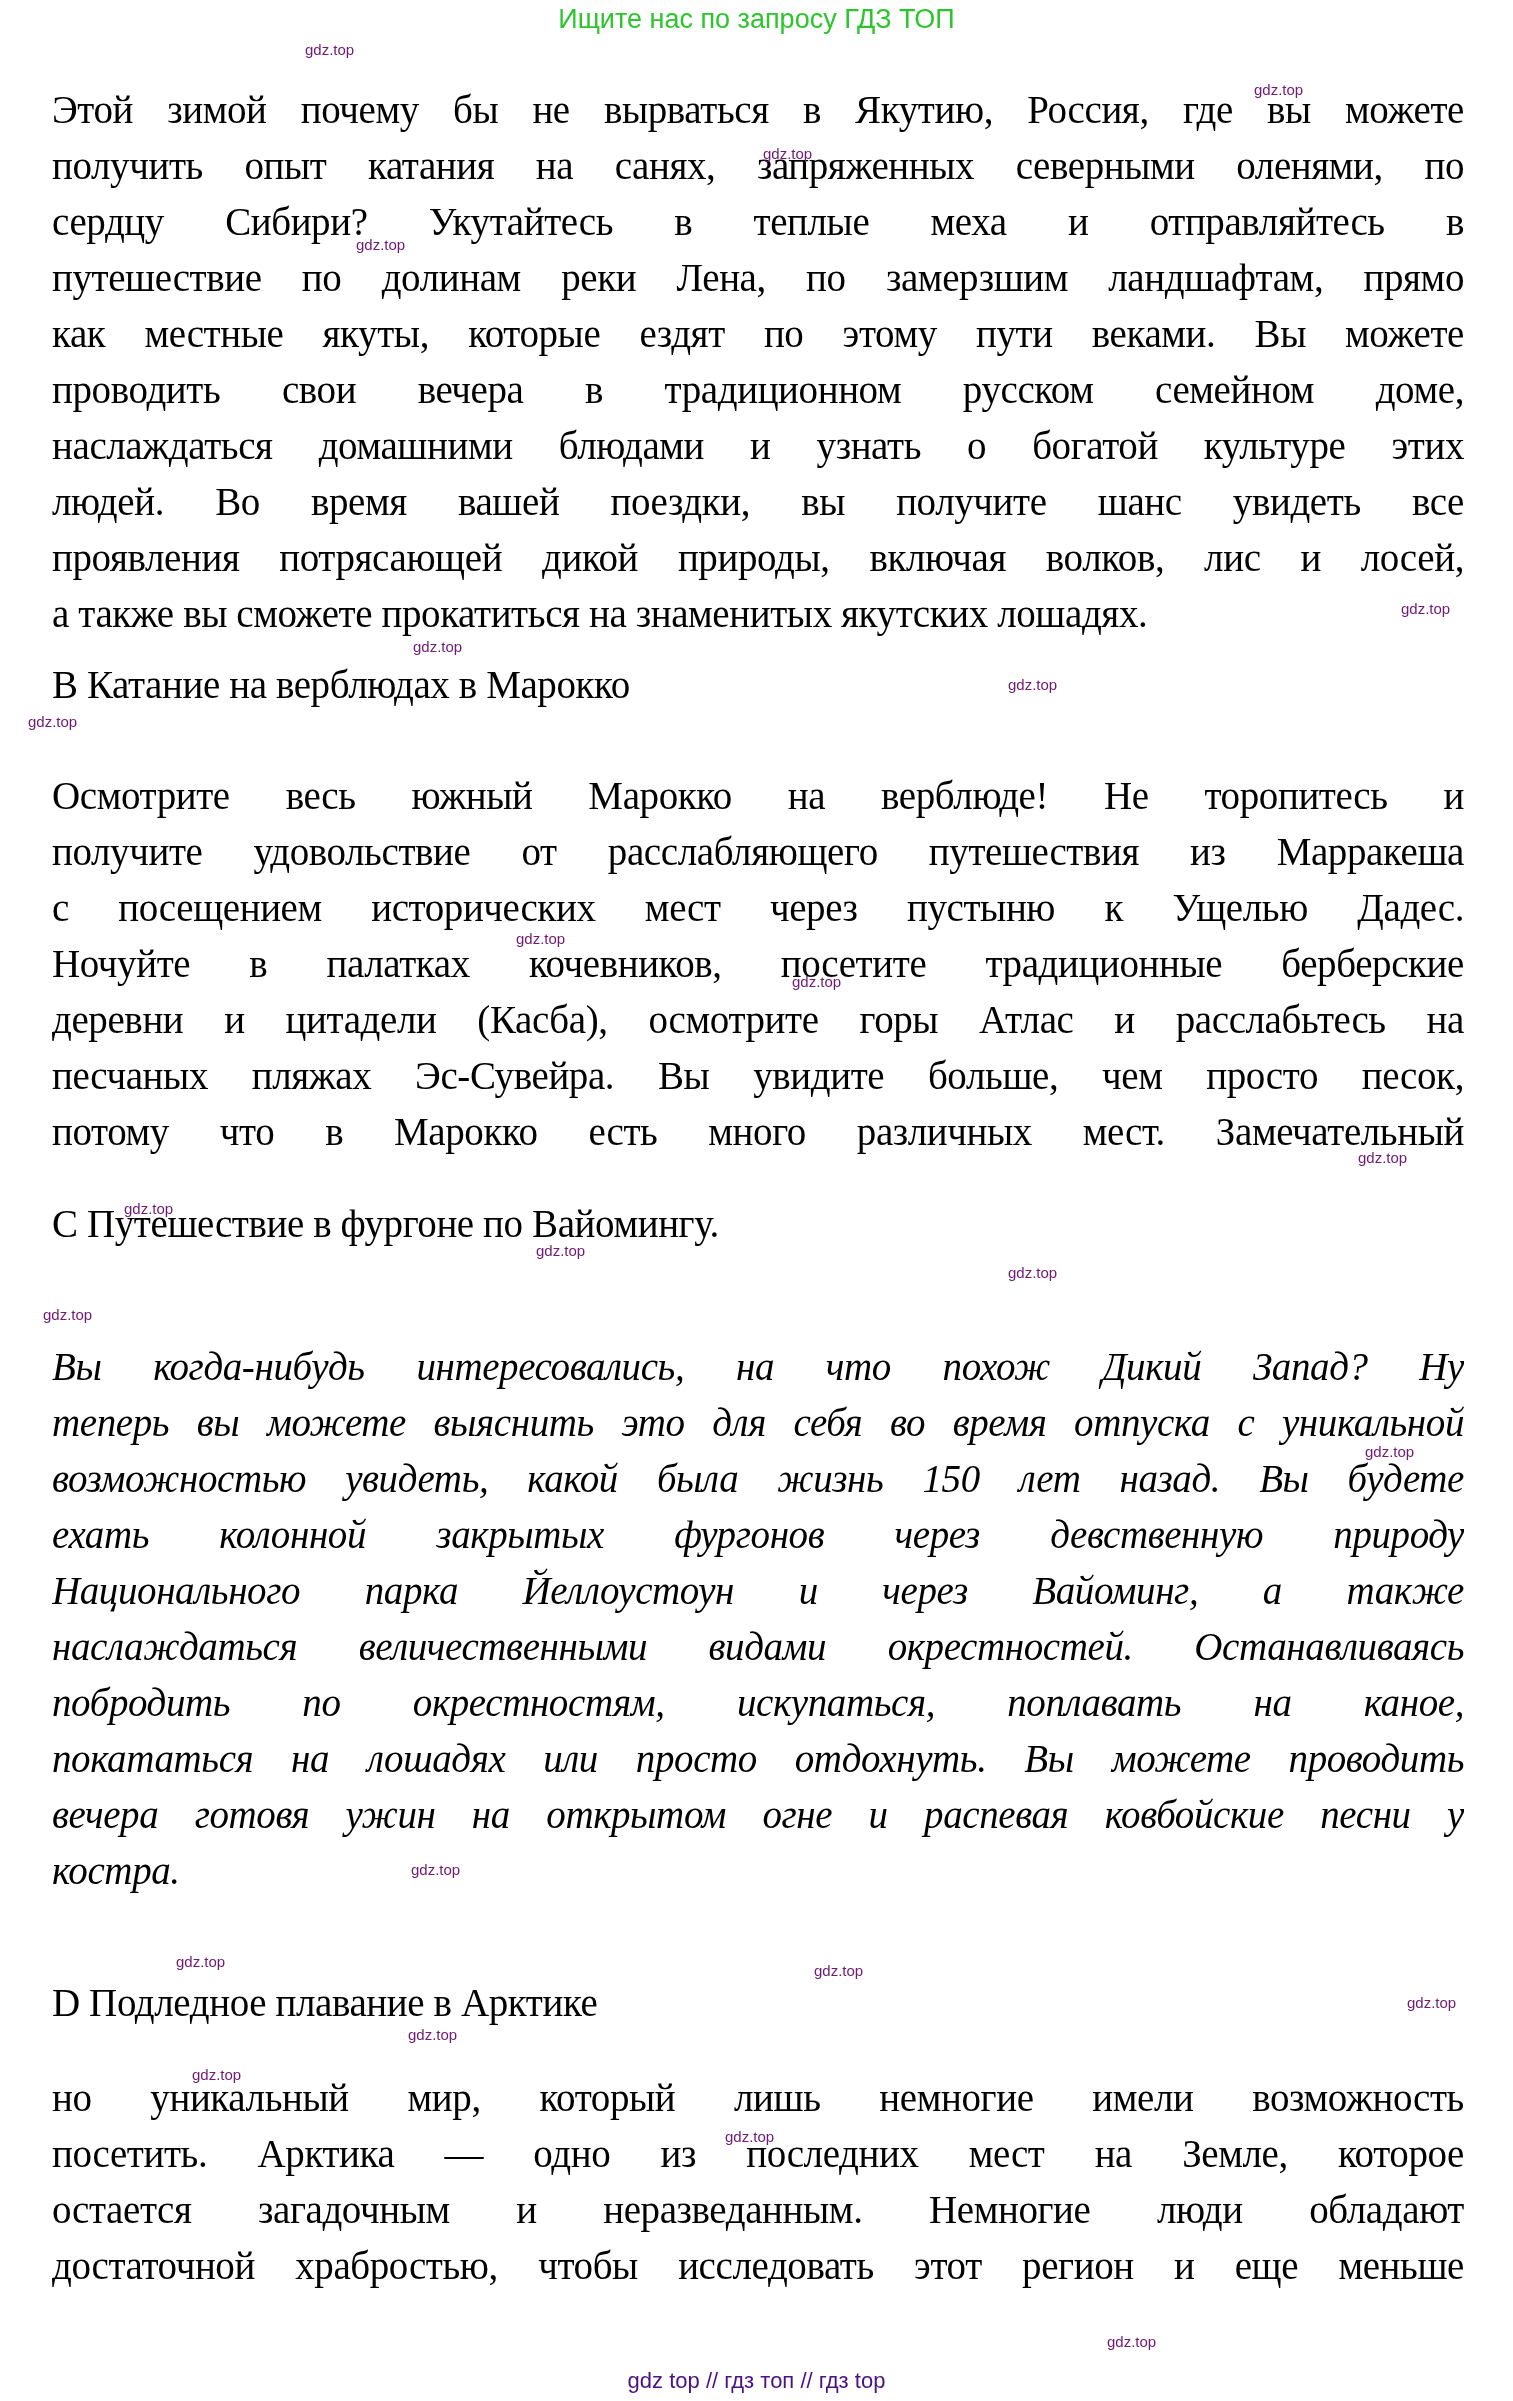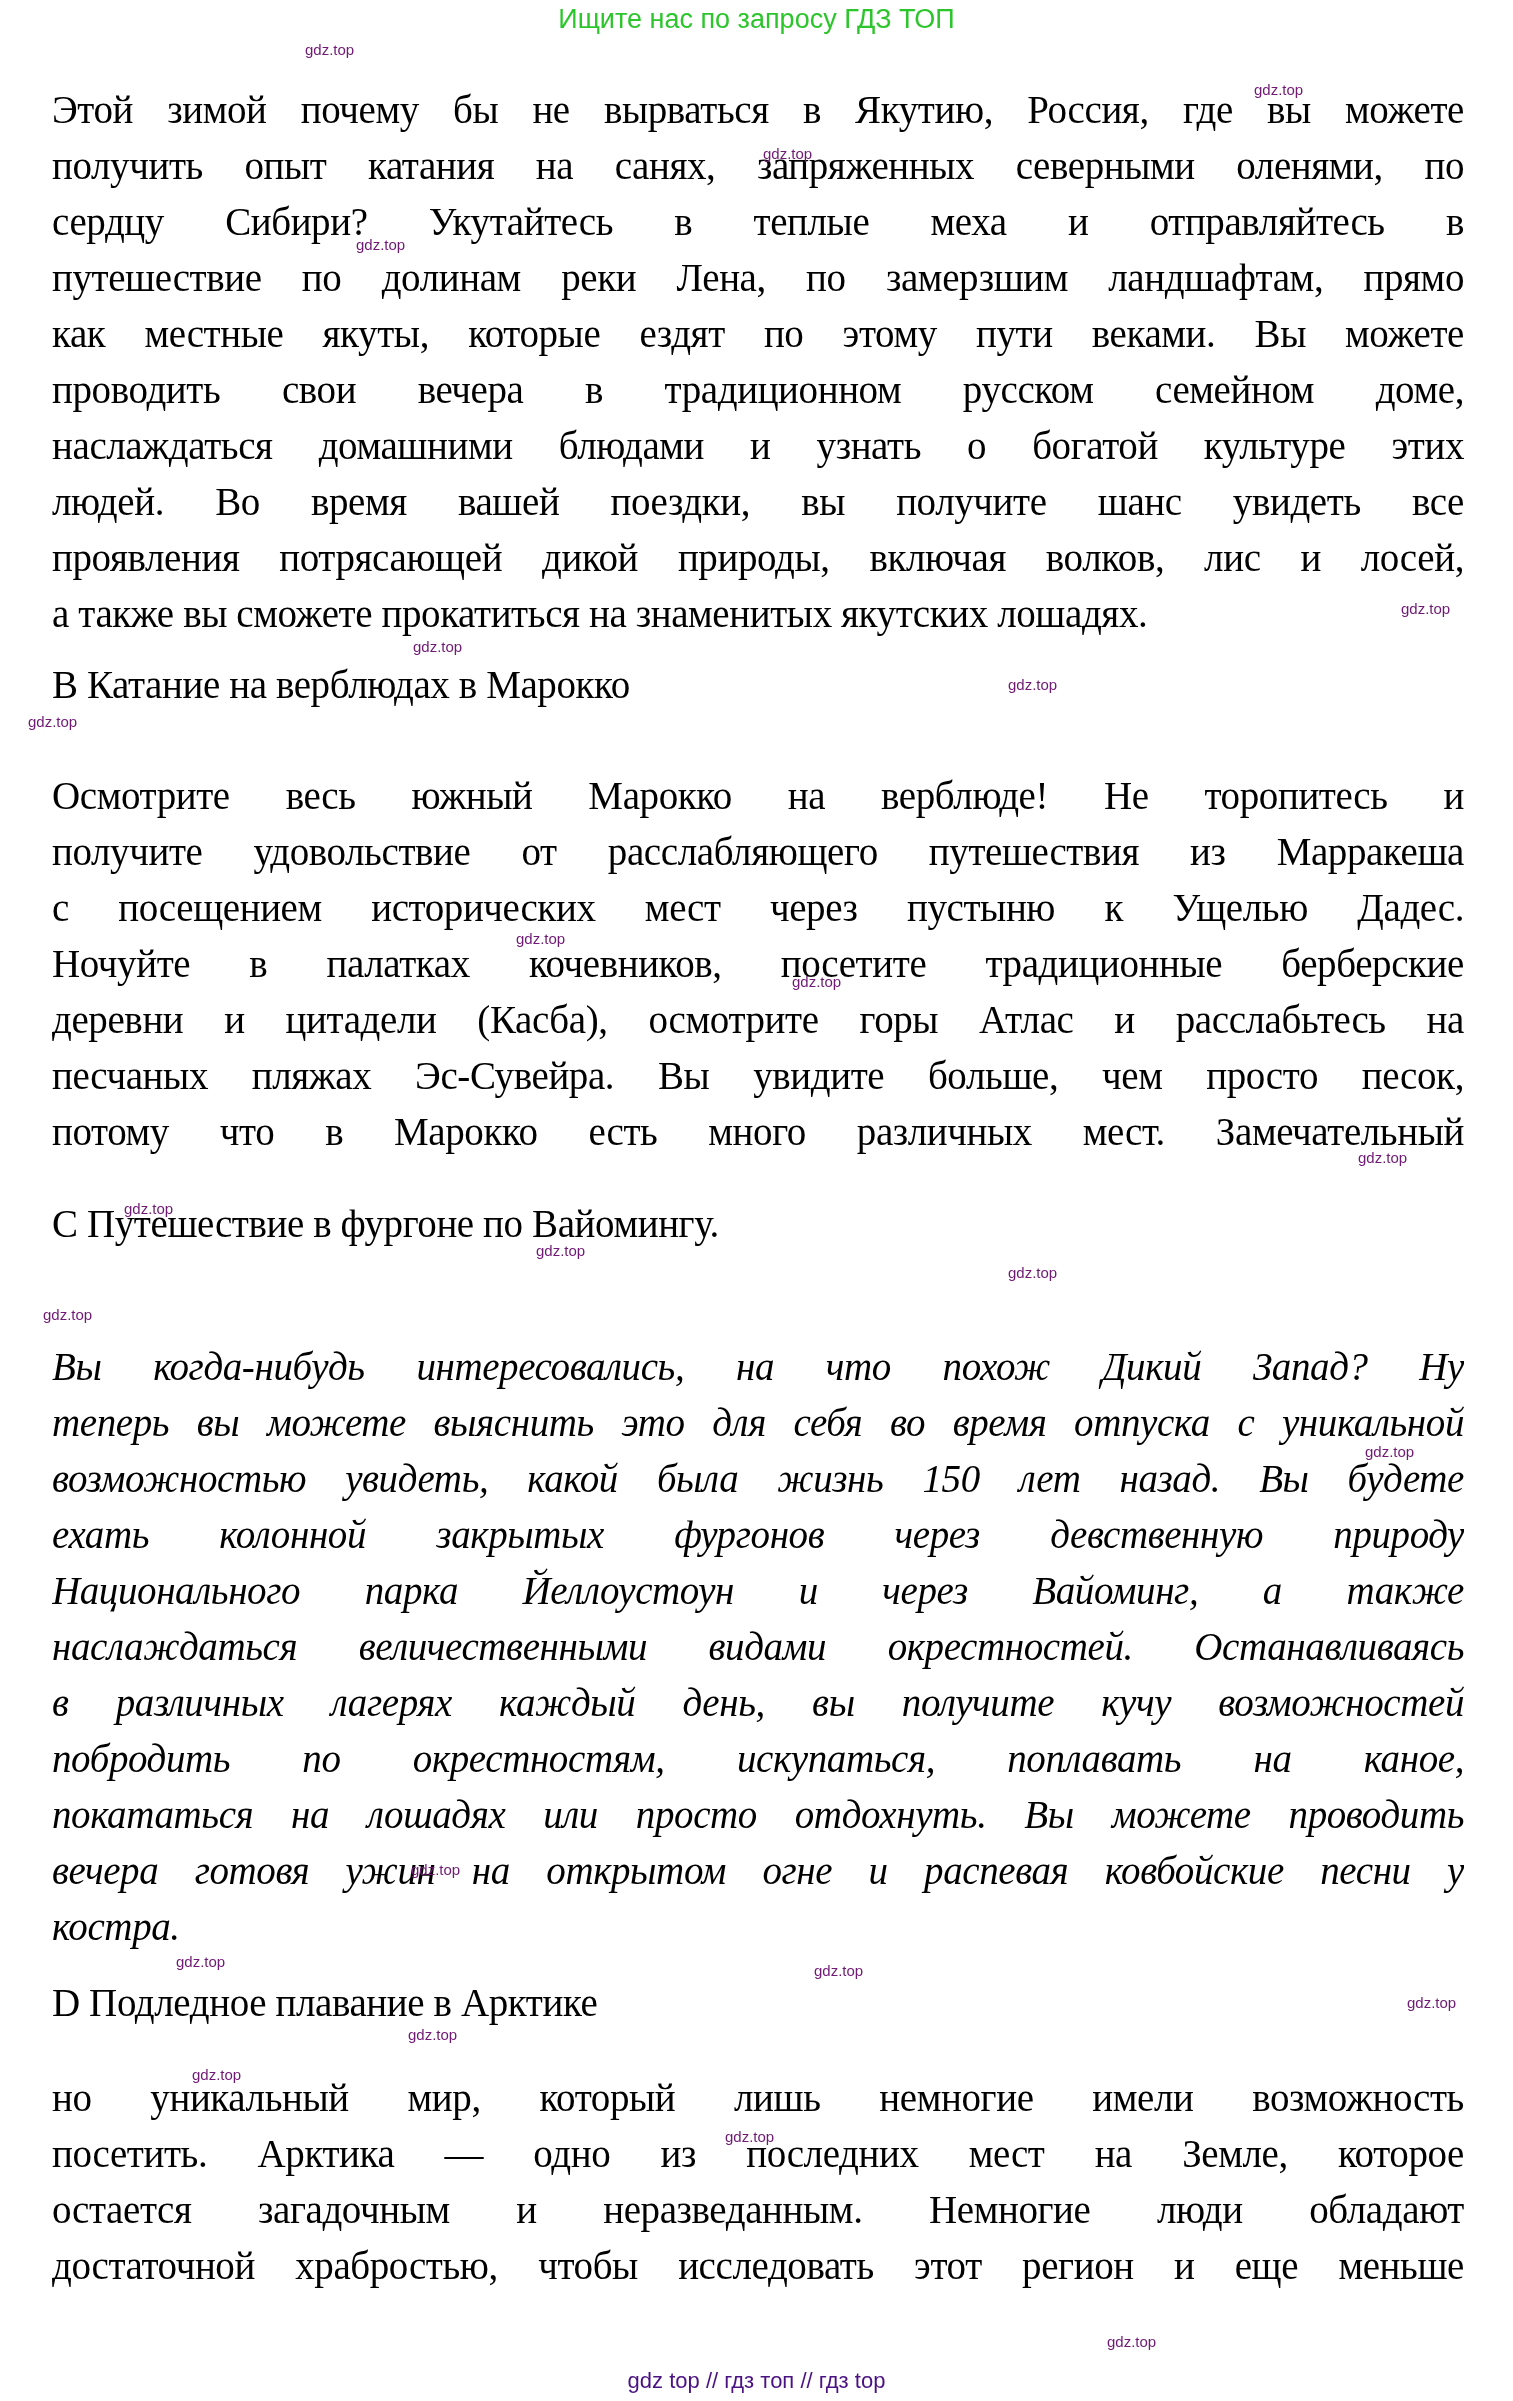--- a/index.html
+++ b/index.html
@@ -107,21 +107,20 @@
   <div class="para" style="top:1196px;">
     <div class="heading-line">С Путешествие в фургоне по Вайомингу.</div>
   </div>
   <div class="para" style="top:1339px;font-style:italic;">
     <div class="line">Вы когда-нибудь интересовались, на что похож Дикий Запад? Ну</div>
     <div class="line">теперь вы можете выяснить это для себя во время отпуска с уникальной</div>
     <div class="line">возможностью увидеть, какой была жизнь 150 лет назад. Вы будете</div>
     <div class="line">ехать колонной закрытых фургонов через девственную природу</div>
     <div class="line">Национального парка Йеллоустоун и через Вайоминг, а также</div>
     <div class="line">наслаждаться величественными видами окрестностей. Останавливаясь</div>
-    <div class="line">в различных лагерях каждый день, вы получите кучу возможностей</div>
     <div class="line">побродить по окрестностям, искупаться, поплавать на каное,</div>
     <div class="line">покататься на лошадях или просто отдохнуть. Вы можете проводить</div>
     <div class="line">вечера готовя ужин на открытом огне и распевая ковбойские песни у</div>
     <div class="line last">костра.</div>
   </div>
 
   <div class="para" style="top:1975px;">
     <div class="heading-line">D Подледное плавание в Арктике</div>
   </div>
   <div class="para" style="top:2070px;">

